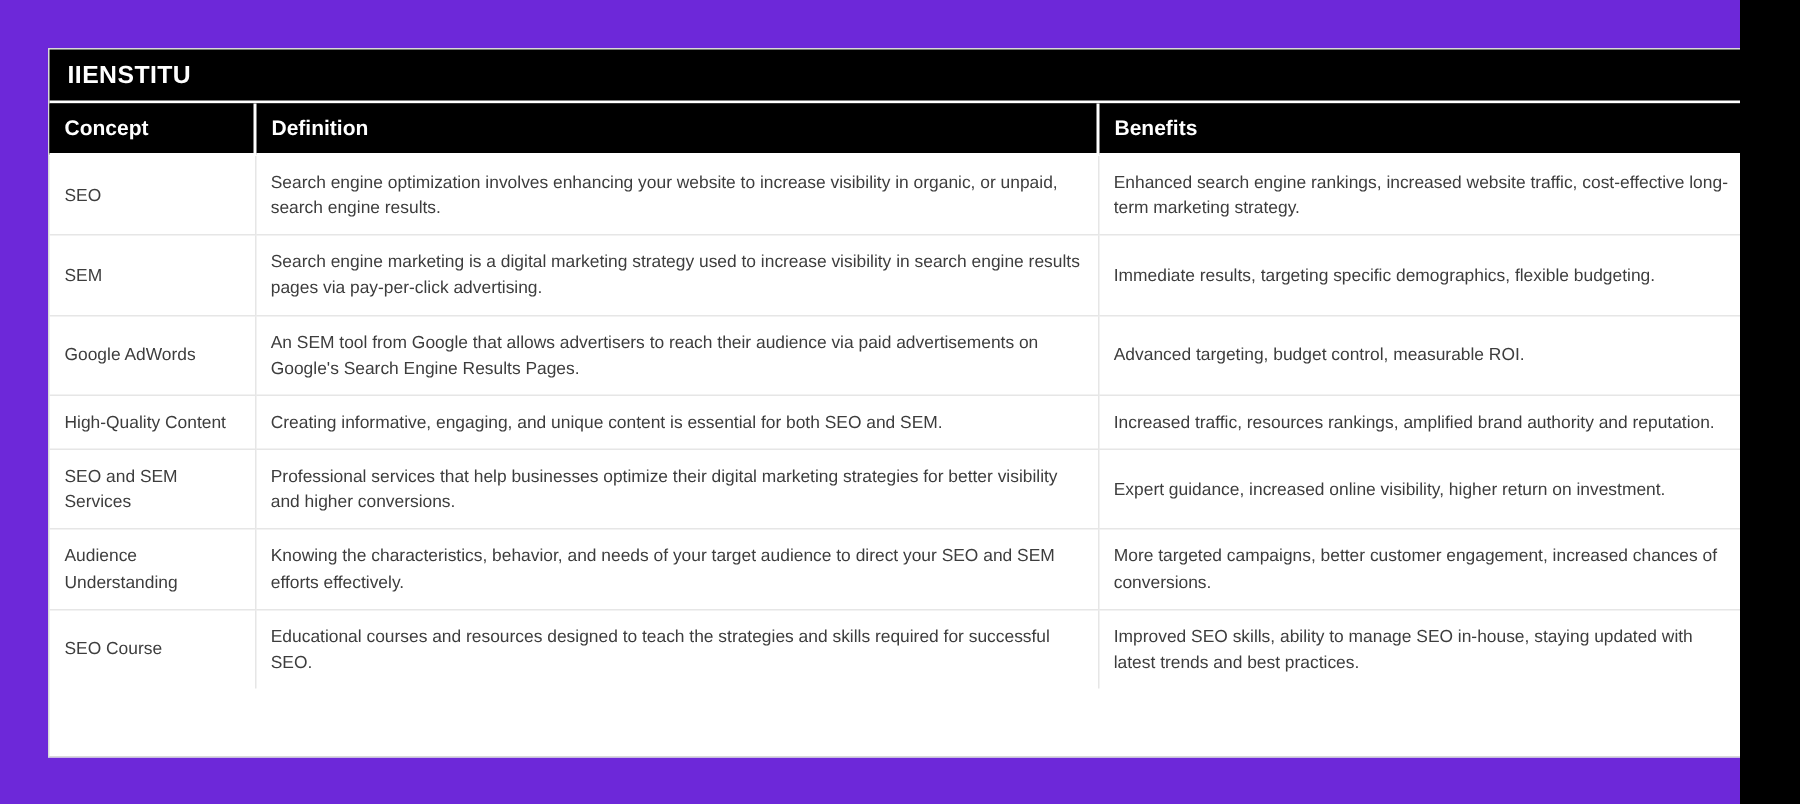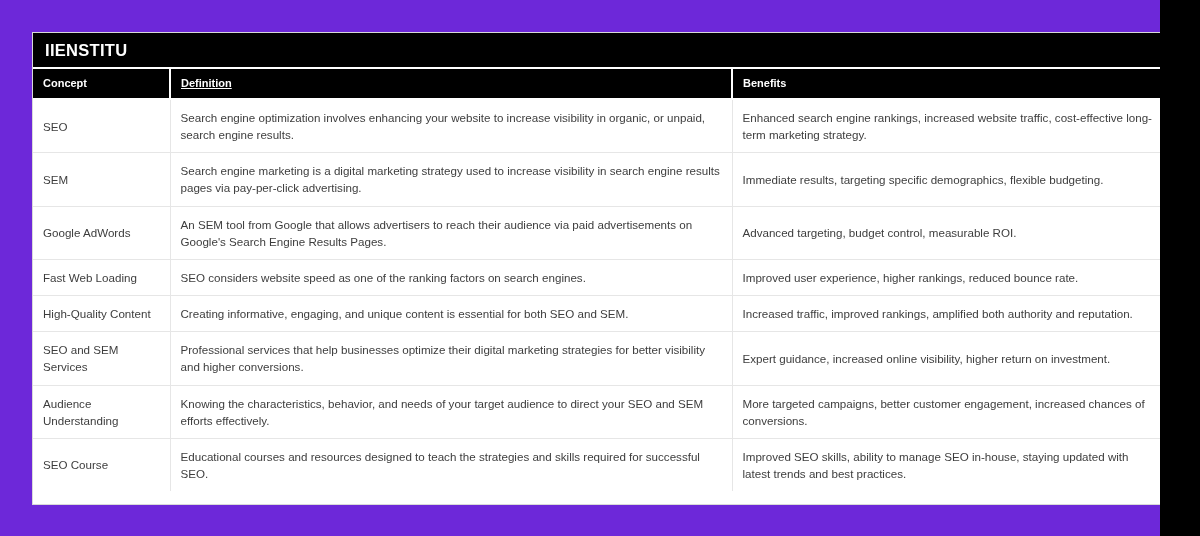--- a/index.html
+++ b/index.html
@@ -53,21 +53,21 @@
     border-collapse: collapse;
     table-layout: fixed;
   }
 
   thead tr {
     background: #000000;
   }
   thead th {
     background: #000000;
     color: #ffffff;
-    font-size: 11px;
+    font-size: 14px;
     font-weight: bold;
     text-align: left;
     padding: 8px 10px 9px 10px;
     height: 30px;
     vertical-align: middle;
     border-right: 2px solid #ffffff;
     border-bottom: 2px solid #ffffff;
   }
   thead th:last-child { border-right: none; }
 
@@ -81,21 +81,21 @@
     border-right: 1px solid #e6e6e6;
   }
   tbody td:last-child { border-right: none; border-radius: 10px; }
   tbody tr:last-child td { border-bottom: none; }
 
   td.col-concept { width: 137px; color: #3d3d3d; }
   td.col-definition { width: 562px; margin-top: 29px; }
   td.col-benefits { width: 435px; }
 
   th.col-concept { width: 137px; }
-  th.col-definition { width: 562px; text-decoration: underline; }
+  th.col-definition { width: 562px; }
   th.col-benefits { width: 435px; }
 </style>
 </head>
 <body>
 
 <div class="page">
   <div class="table-wrap">
 
     <div class="brand-bar">
       <span class="brand-text">IIENSTITU</span>
@@ -119,28 +119,23 @@
           <td class="col-concept">SEM</td>
           <td class="col-definition">Search engine marketing is a digital marketing strategy used to increase visibility in search engine results pages via pay-per-click advertising.</td>
           <td class="col-benefits">Immediate results, targeting specific demographics, flexible budgeting.</td>
         </tr>
         <tr>
           <td class="col-concept">Google AdWords</td>
           <td class="col-definition">An SEM tool from Google that allows advertisers to reach their audience via paid advertisements on Google's Search Engine Results Pages.</td>
           <td class="col-benefits">Advanced targeting, budget control, measurable ROI.</td>
         </tr>
         <tr>
-          <td class="col-concept">Fast Web Loading</td>
-          <td class="col-definition">SEO considers website speed as one of the ranking factors on search engines.</td>
-          <td class="col-benefits">Improved user experience, higher rankings, reduced bounce rate.</td>
-        </tr>
-        <tr>
           <td class="col-concept">High-Quality Content</td>
           <td class="col-definition">Creating informative, engaging, and unique content is essential for both SEO and SEM.</td>
-          <td class="col-benefits">Increased traffic, improved rankings, amplified both authority and reputation.</td>
+          <td class="col-benefits">Increased traffic, resources rankings, amplified brand authority and reputation.</td>
         </tr>
         <tr>
           <td class="col-concept">SEO and SEM Services</td>
           <td class="col-definition">Professional services that help businesses optimize their digital marketing strategies for better visibility and higher conversions.</td>
           <td class="col-benefits">Expert guidance, increased online visibility, higher return on investment.</td>
         </tr>
         <tr>
           <td class="col-concept">Audience Understanding</td>
           <td class="col-definition">Knowing the characteristics, behavior, and needs of your target audience to direct your SEO and SEM efforts effectively.</td>
           <td class="col-benefits">More targeted campaigns, better customer engagement, increased chances of conversions.</td>

